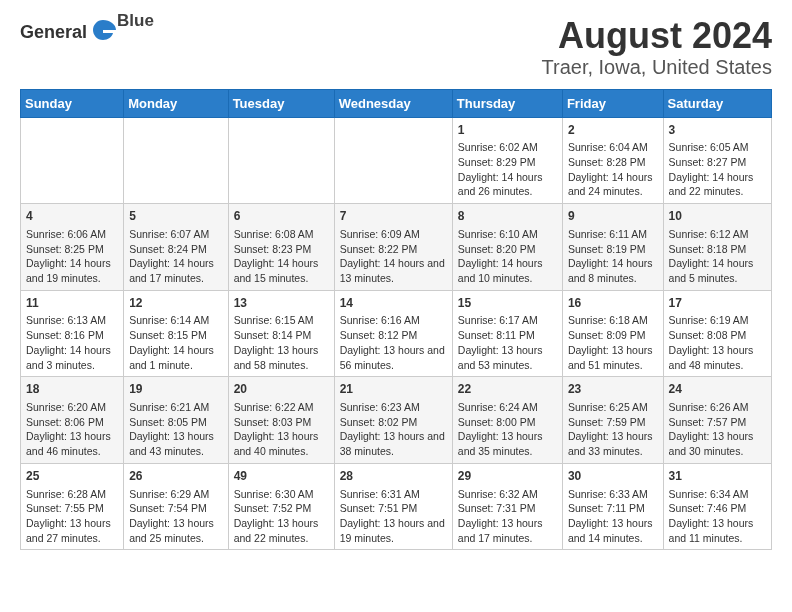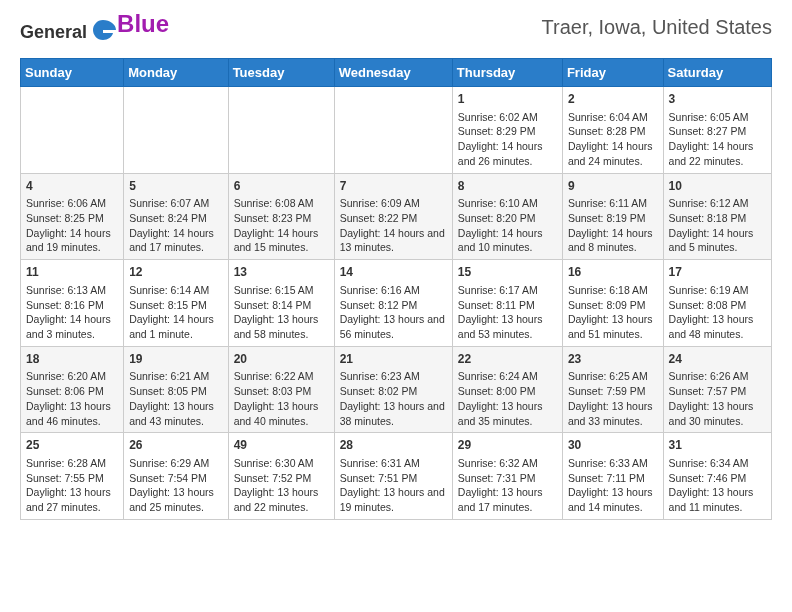--- a/index.html
+++ b/index.html
@@ -21,23 +21,23 @@
       align-items: center;
       gap: 4px;
     }
     .logo-text-general {
       font-size: 18px;
       font-weight: bold;
       color: #333;
       line-height: 1;
     }
     .logo-text-blue {
-      font-size: 24px;
-      font-weight: bold;
-      color: #a21caf;
+      font-size: 17px;
+      font-weight: bold;
+      color: #404040;
       line-height: 1;
     }
     .logo-icon svg {
       width: 28px;
       height: 28px;
     }
     .title-block {
       text-align: right;
     }
     .title-block h1 {
@@ -103,20 +103,21 @@
         <span class="logo-icon">
           <svg viewBox="0 0 28 28" fill="none" xmlns="http://www.w3.org/2000/svg">
             <path d="M14 4 C8 4 4 9 4 14 C4 19 8 24 14 24 C19 24 23 21 24 17 L14 17 L14 14 L27 14 C27 8.5 21 4 14 4 Z" fill="#2a7dc9"></path>
           </svg>
         </span>
       </div>
       <span class="logo-text-blue" style="margin-top:-4px;">Blue</span>
     </div>
   </div>
   <div class="title-block">
+    <h1>August 2024</h1>
     <h2>Traer, Iowa, United States</h2>
   </div>
 </div>
 
 <table>
   <thead>
     <tr id="header-row">
     <th>Sunday</th>
         <th>Monday</th>
         <th>Tuesday</th>

